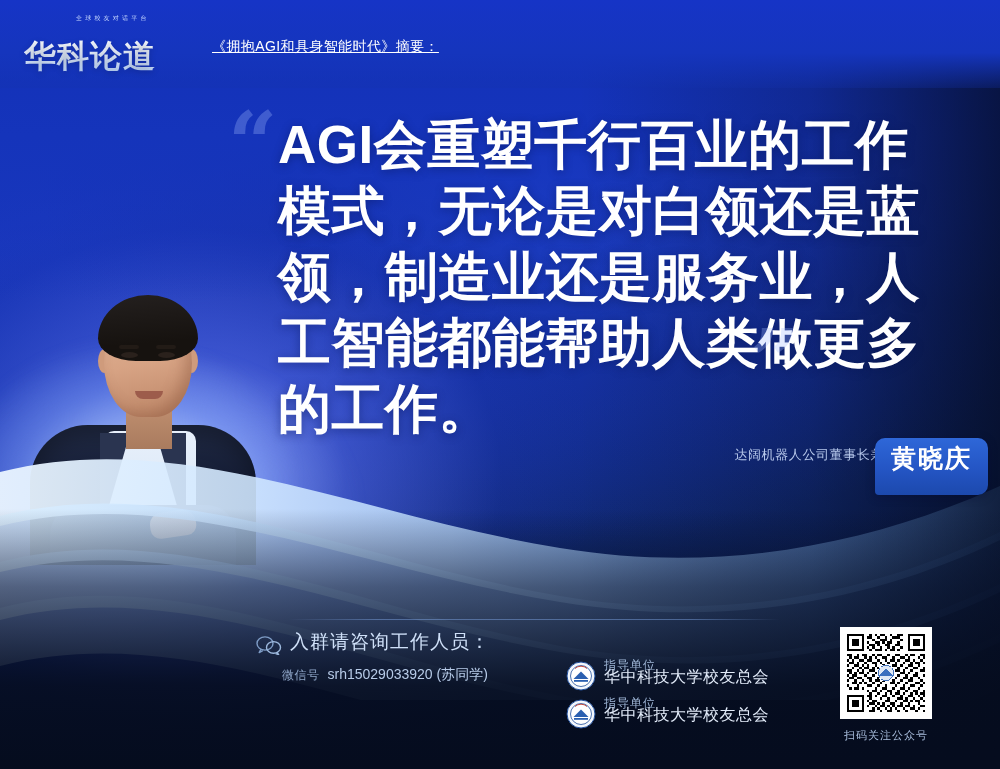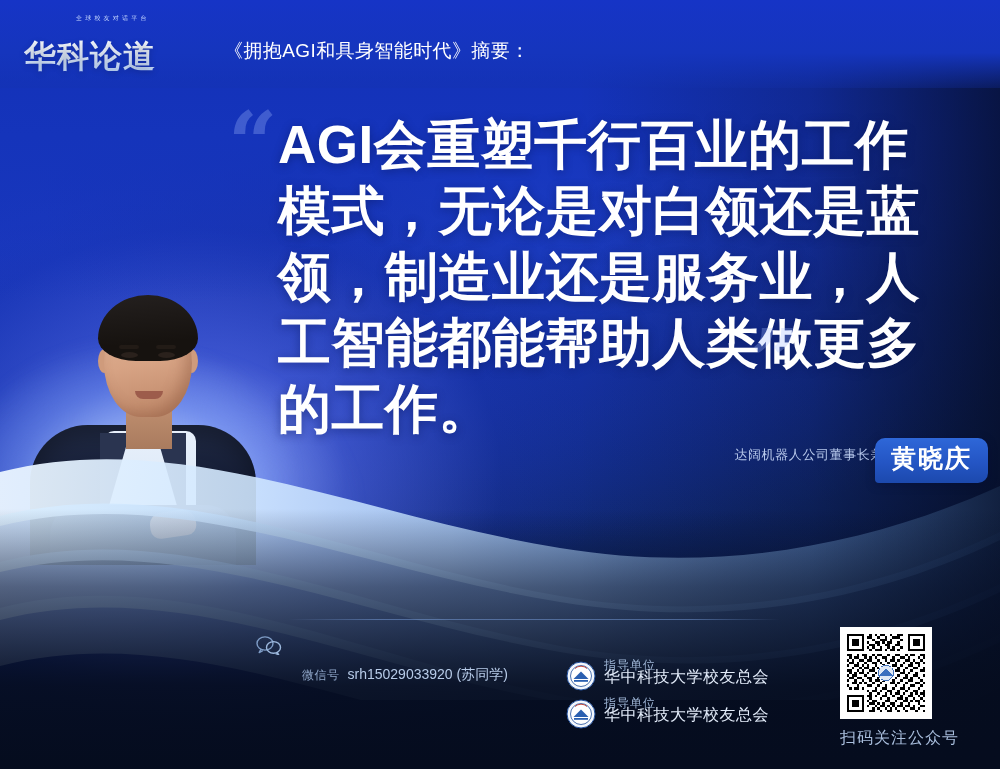--- a/index.html
+++ b/index.html
@@ -85,25 +85,26 @@
     background-clip: text;
     color: transparent;
     -webkit-text-fill-color: transparent;
     text-shadow: 0 2px 6px rgba(0,0,0,0.18);
     font-family: "DejaVu Sans", "Liberation Sans", sans-serif;
     white-space: nowrap;
     margin-top: 12px;
   }
   .header-title {
     position: absolute;
-    left: 224px; top: 38px;
-    font-size: 19px;
+    left: 212px; top: 38px;
+    font-size: 14px;
     color: #ffffff;
     letter-spacing: 0.4px;
     white-space: nowrap;
+    text-decoration: underline;
   }
 
   
   .portrait {
     position: absolute;
     left: 28px; bottom: 205px;
     width: 230px; height: 345px;
   }
   .p-halo {
     position: absolute;
@@ -250,21 +251,21 @@
     position: absolute;
     right: 86px; top: 446px;
     font-size: 13px;
     color: #b8c9ec;
     letter-spacing: 0.6px;
     white-space: nowrap;
   }
   .name-badge {
     position: absolute;
     right: 12px; top: 438px;
-    padding: 7px 16px 10px 16px;
+    padding: 7px 16px 22px 16px;
     border-radius: 10px 10px 10px 4px;
     background: linear-gradient(180deg, #2e67d8 0%, #2455c4 55%, #1c49ad 100%);
     box-shadow: 0 2px 10px rgba(0,10,50,0.35);
     font-size: 25px;
     font-weight: bold;
     color: #ffffff;
     letter-spacing: 2px;
     line-height: 1.1;
   }
 
@@ -288,21 +289,21 @@
   .join-title {
     position: absolute;
     left: 290px; top: 10px;
     font-size: 19px;
     color: #cfe0f8;
     letter-spacing: 1px;
     white-space: nowrap;
   }
   .wx-row {
     position: absolute;
-    left: 302px;
+    left: 282px;
     font-size: 14px;
     color: #b7cbe8;
     white-space: nowrap;
   }
   .wx-row .lbl {
     font-size: 12px;
     color: #8fa6c8;
     margin-right: 8px;
     letter-spacing: 0.5px;
   }
@@ -347,21 +348,21 @@
   .qr {
     width: 92px; height: 92px;
     background: #ffffff;
     padding: 4px;
     box-sizing: border-box;
     display: block;
   }
   .qr-caption {
     margin-top: 9px;
     text-align: center;
-    font-size: 16px;
+    font-size: 11px;
     color: #a9bedd;
     letter-spacing: 1px;
     white-space: nowrap;
   }
 </style>
 </head>
 <body>
 
 <div id="poster">
 
@@ -439,20 +440,21 @@
   <div class="footer">
     <div class="divider"></div>
 
     <svg class="wechat-icon" viewBox="0 0 26 20">
       <ellipse cx="9" cy="8.5" rx="8" ry="6.6" fill="none" stroke="#7e9cc6" stroke-width="1.4"></ellipse>
       <path d="M5 14 L3.2 17.6 L6.8 15.6" fill="none" stroke="#7e9cc6" stroke-width="1.4" stroke-linejoin="round"></path>
       <ellipse cx="17.5" cy="12.4" rx="7" ry="5.8" fill="none" stroke="#9db9de" stroke-width="1.4"></ellipse>
       <path d="M21 17.2 L22.6 19.6 L19.6 18.6" fill="none" stroke="#9db9de" stroke-width="1.4" stroke-linejoin="round"></path>
     </svg>
 
+    <div class="join-title">入群请咨询工作人员：</div>
 
     <div class="wx-row wx-row-1">
       <span class="lbl">微信号</span><span>srh15029033920 (苏同学)</span>
     </div>
 
     <div class="org org-1">
       <svg class="org-seal" viewBox="0 0 30 30">
         <circle cx="15" cy="15" r="14" fill="#f2f6fc" stroke="#1f4e9c" stroke-width="1"></circle>
         <circle cx="15" cy="15" r="10.5" fill="#ffffff" stroke="#1f4e9c" stroke-width="0.8"></circle>
         <path d="M7.5 18 L15 10.5 L22.5 18 Z" fill="#2a5fb0"></path>

